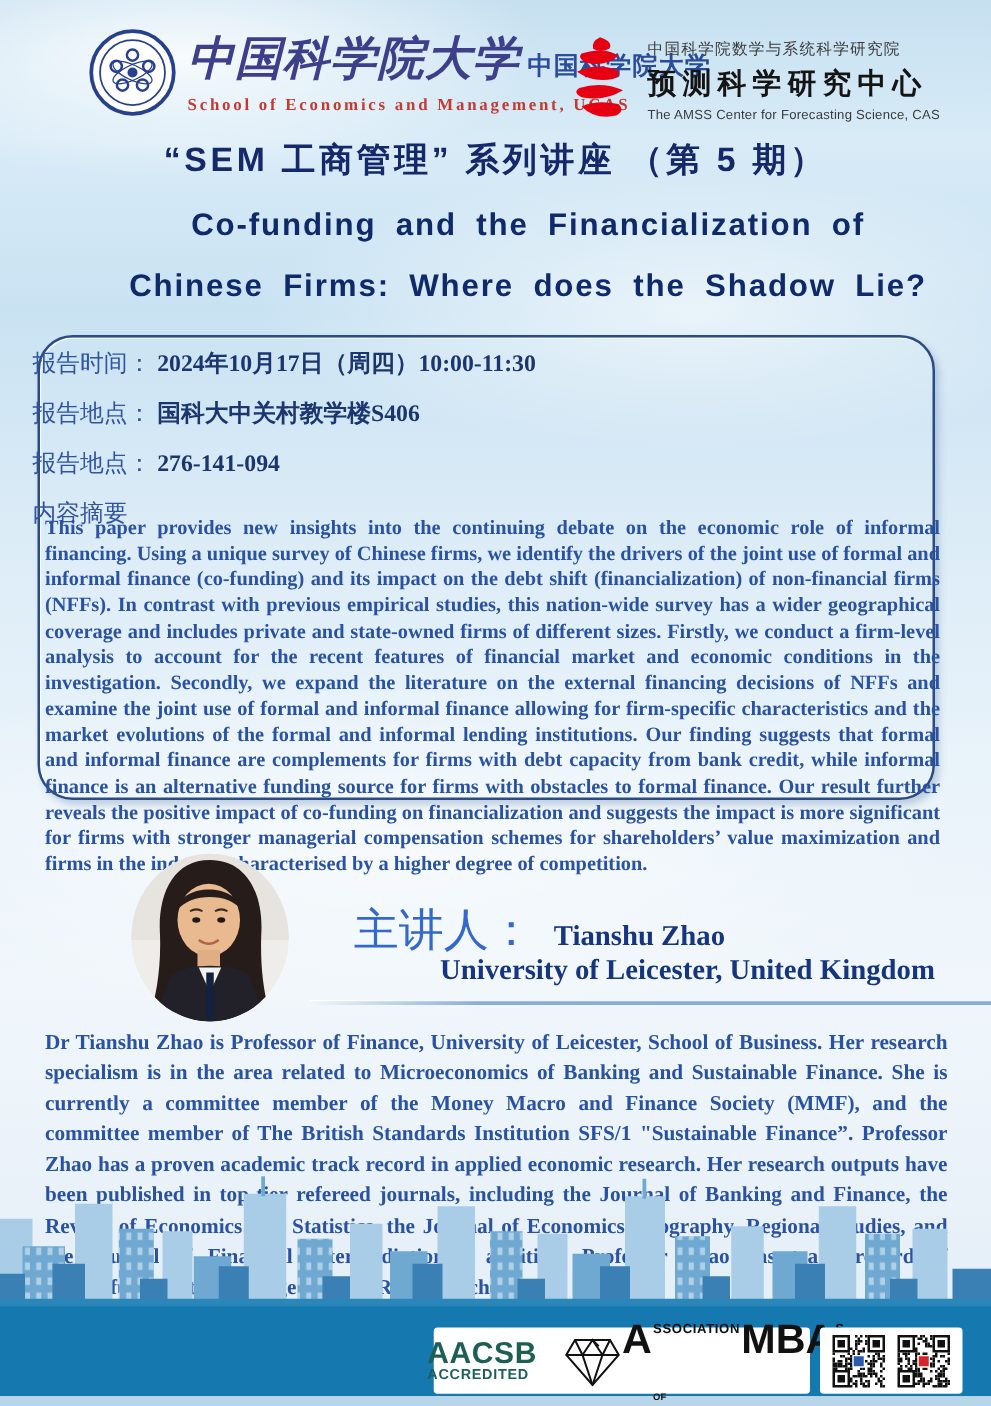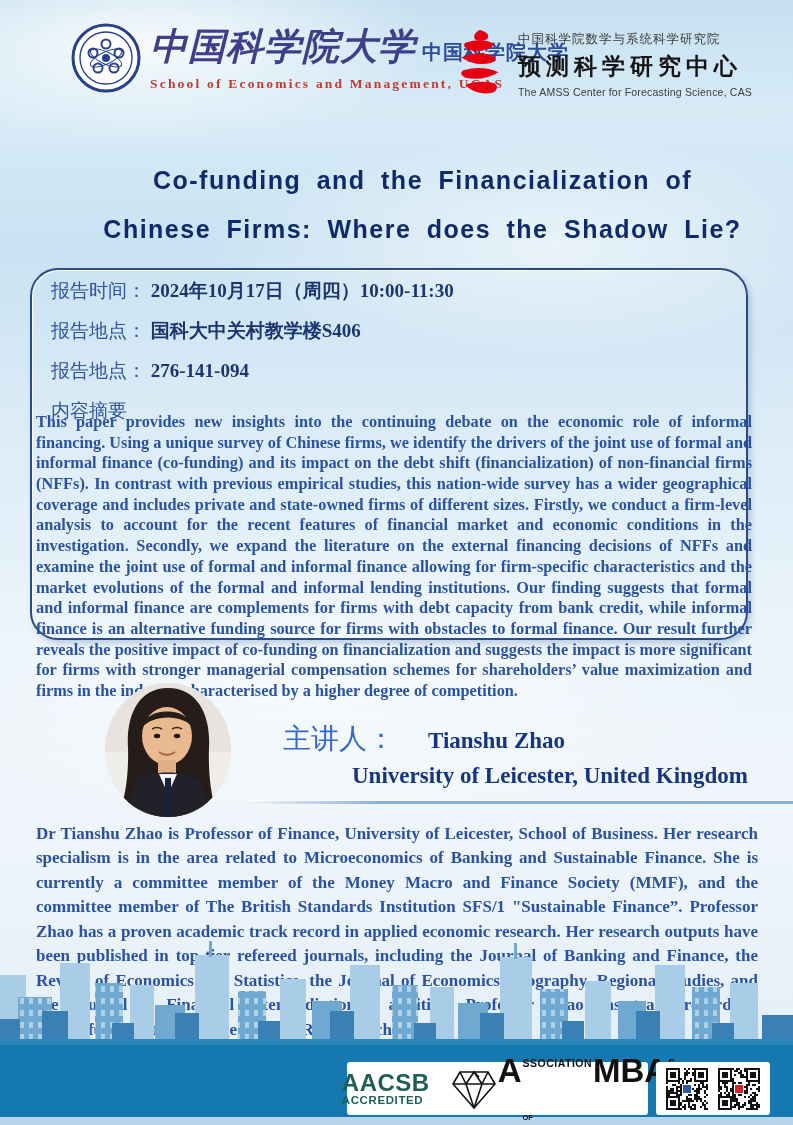--- a/index.html
+++ b/index.html
@@ -29,30 +29,30 @@
     letter-spacing:5px;margin:3px 0 4px 0;}
   .amss-l3{font-size:10.5px;color:#3b3b3b;letter-spacing:.2px;}
   
   .series-title{left:0;top:110px;width:100%;text-align:center;
     font-size:27px;font-weight:bold;color:#14286a;letter-spacing:3px;}
   .title-en{left:0;top:156px;width:100%;text-align:center;font-weight:bold;
     font-size:25px;color:#0f2a6b;letter-spacing:1.5px;word-spacing:7px;line-height:49px;padding-left:26px;}
   
   .frame{left:30px;top:268px;width:714px;height:368px;border:2px solid #2b4b82;border-radius:28px;
     box-shadow:3px 4px 6px rgba(110,140,175,.38), inset 1px 1px 0 rgba(255,255,255,.8);}
-  .info{left:51px;top:278px;width:712px;font-family:"Liberation Serif",serif;font-size:19px;}
+  .info{left:26px;top:278px;width:712px;font-family:"Liberation Serif",serif;font-size:19px;}
   .info-row{margin-bottom:14px;}
   .info-label{color:#30549f;}
   .info-value{color:#1b356e;font-weight:bold;}
   .abstract{left:36px;top:412px;width:716px;font-family:"Liberation Serif",serif;font-weight:bold;
     font-size:16.3px;color:#2a52a2;line-height:1.27;text-align:justify;}
   
   .photo{left:104px;top:682px;width:128px;height:136px;}
   .speaker-row{left:283px;top:720px;display:flex;align-items:baseline;}
-  .speaker-label{font-size:28px;color:#3568cd;margin-right:33px;}
+  .speaker-label{font-size:36px;color:#3568cd;margin-right:16px;}
   .speaker-name{font-family:"Liberation Serif",serif;font-weight:bold;font-size:23px;color:#16357f;}
   .speaker-affil{left:352px;top:763px;font-family:"Liberation Serif",serif;font-weight:bold;
     font-size:23px;color:#16357f;}
   .divider{left:248px;top:800px;width:545px;height:3px;
     background:linear-gradient(to right,rgba(140,175,210,0),rgba(120,160,205,.85) 25%,rgba(120,160,205,.85));
     border-top:1px solid rgba(255,255,255,.9);}
   
   .bio{left:36px;top:822px;width:722px;font-family:"Liberation Serif",serif;font-weight:bold;
     font-size:17px;color:#2a52a2;line-height:1.44;text-align:justify;}
   
@@ -113,20 +113,21 @@
         <path d="M46,60 Q28,56 14,62 Q26,74 44,70 Q52,66 46,60 Z"></path>
       </g>
     </svg>
     <div>
       <div class="amss-l1">中国科学院数学与系统科学研究院</div>
       <div class="amss-l2">预测科学研究中心</div>
       <div class="amss-l3">The AMSS Center for Forecasting Science, CAS</div>
     </div>
   </div>
 
+  <div class="abs series-title">“SEM 工商管理” 系列讲座 （第 5 期）</div>
   <div class="abs title-en">
     <div>Co-funding and the Financialization of</div>
     <div>Chinese Firms: Where does the Shadow Lie?</div>
   </div>
 
   <div class="abs frame"></div>
   <div class="abs info">
     <div class="info-row">
       <span class="info-label">报告时间：</span>
       <span class="info-value">2024年10月17日（周四）10:00-11:30</span>

